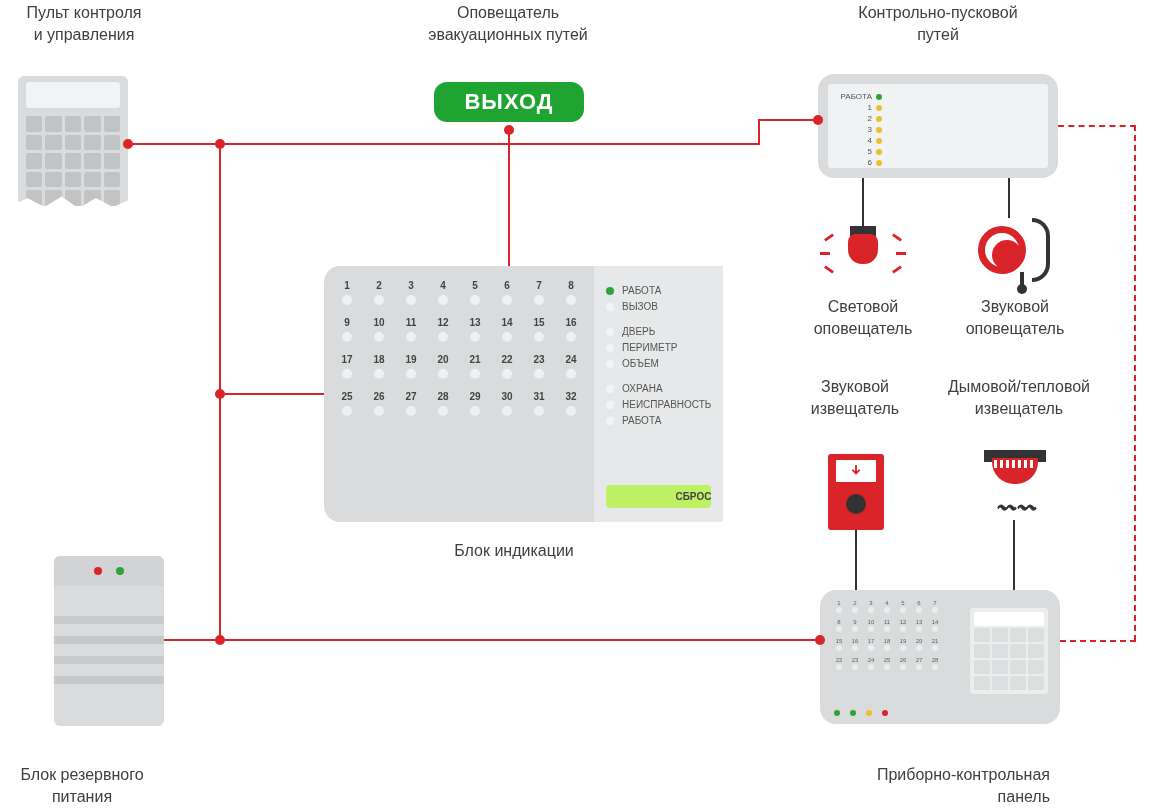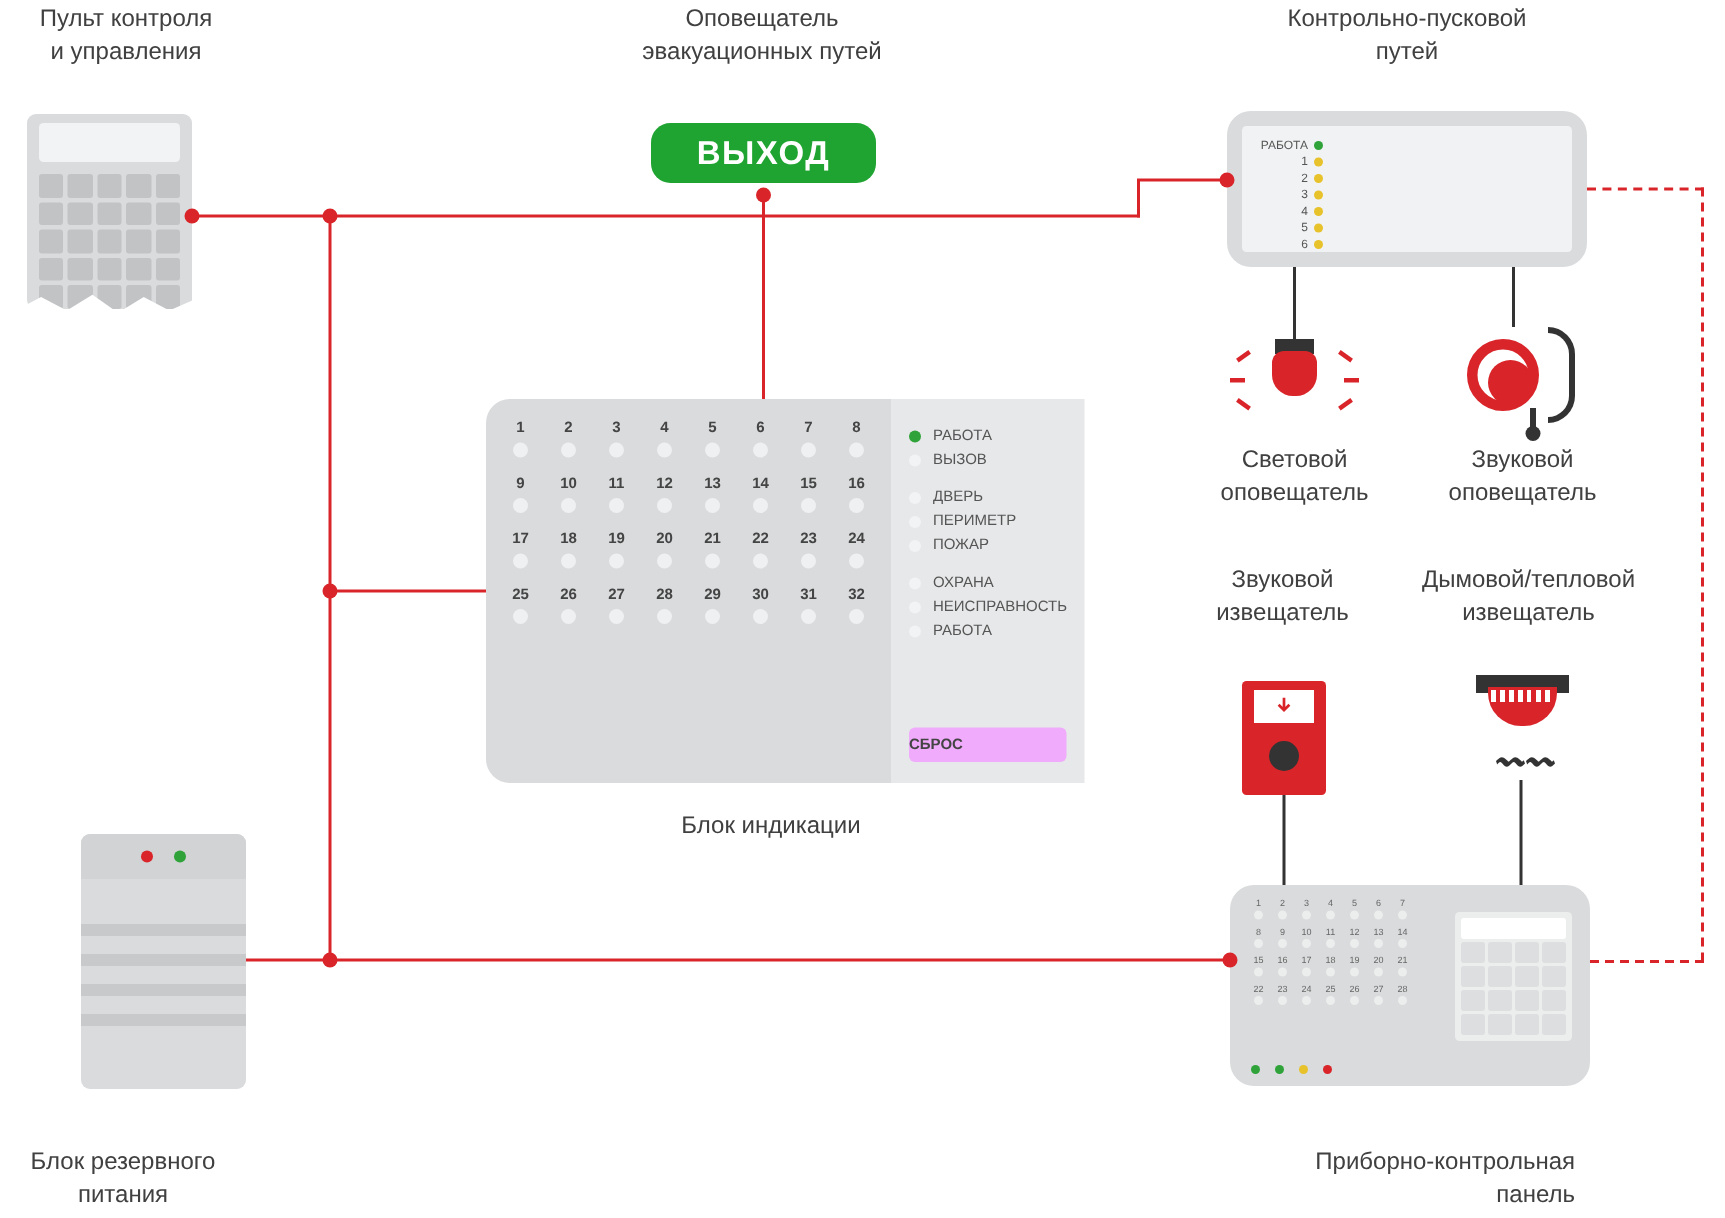--- a/index.html
+++ b/index.html
@@ -83,21 +83,21 @@
   .dot-row { display:flex; gap:6px; margin-bottom:12px; }
   .dot { width:10px; height:10px; border-radius:50%; background:#eff0f1; margin:0 8px; }
   .ind-right {
     flex:1; background:#e7e8e9; padding:14px 12px; font-size:10px; color:#555;
     display:flex; flex-direction:column;
   }
   .status-line { display:flex; align-items:center; margin:5px 0; }
   .status-dot { width:8px; height:8px; border-radius:50%; background:#f2f3f4; margin-right:8px; }
   .status-dot.active { background:#2fa33a; }
   .reset-btn {
-    margin-top:auto; background:#f0abfc; border-radius:4px; padding:6px 0; text-align:left;
+    margin-top:auto; background:#bef264; border-radius:4px; padding:6px 0; text-align:right;
     font-size:10px; font-weight:600; color:#444;
   }
 
   
   .power-block {
     left:54px; top:556px; width:110px; height:170px; border-radius:6px; overflow:hidden;
   }
   .power-top { position:absolute; left:0; top:0; right:0; height:30px; background:#d1d3d4;
     display:flex; justify-content:center; align-items:center; gap:14px; }
   .pled { width:8px; height:8px; border-radius:50%; }
@@ -430,21 +430,21 @@
         <div class="status-line" style="margin-top: 14px;">
           <div class="status-dot"></div>
           <span>ДВЕРЬ</span>
         </div>
         <div class="status-line">
           <div class="status-dot"></div>
           <span>ПЕРИМЕТР</span>
         </div>
         <div class="status-line">
           <div class="status-dot"></div>
-          <span>ПОЖАР</span>
+          <span>ОБЪЕМ</span>
         </div>
         <div class="status-line" style="margin-top: 14px;">
           <div class="status-dot"></div>
           <span>ОХРАНА</span>
         </div>
         <div class="status-line">
           <div class="status-dot"></div>
           <span>НЕИСПРАВНОСТЬ</span>
         </div>
         <div class="status-line">

